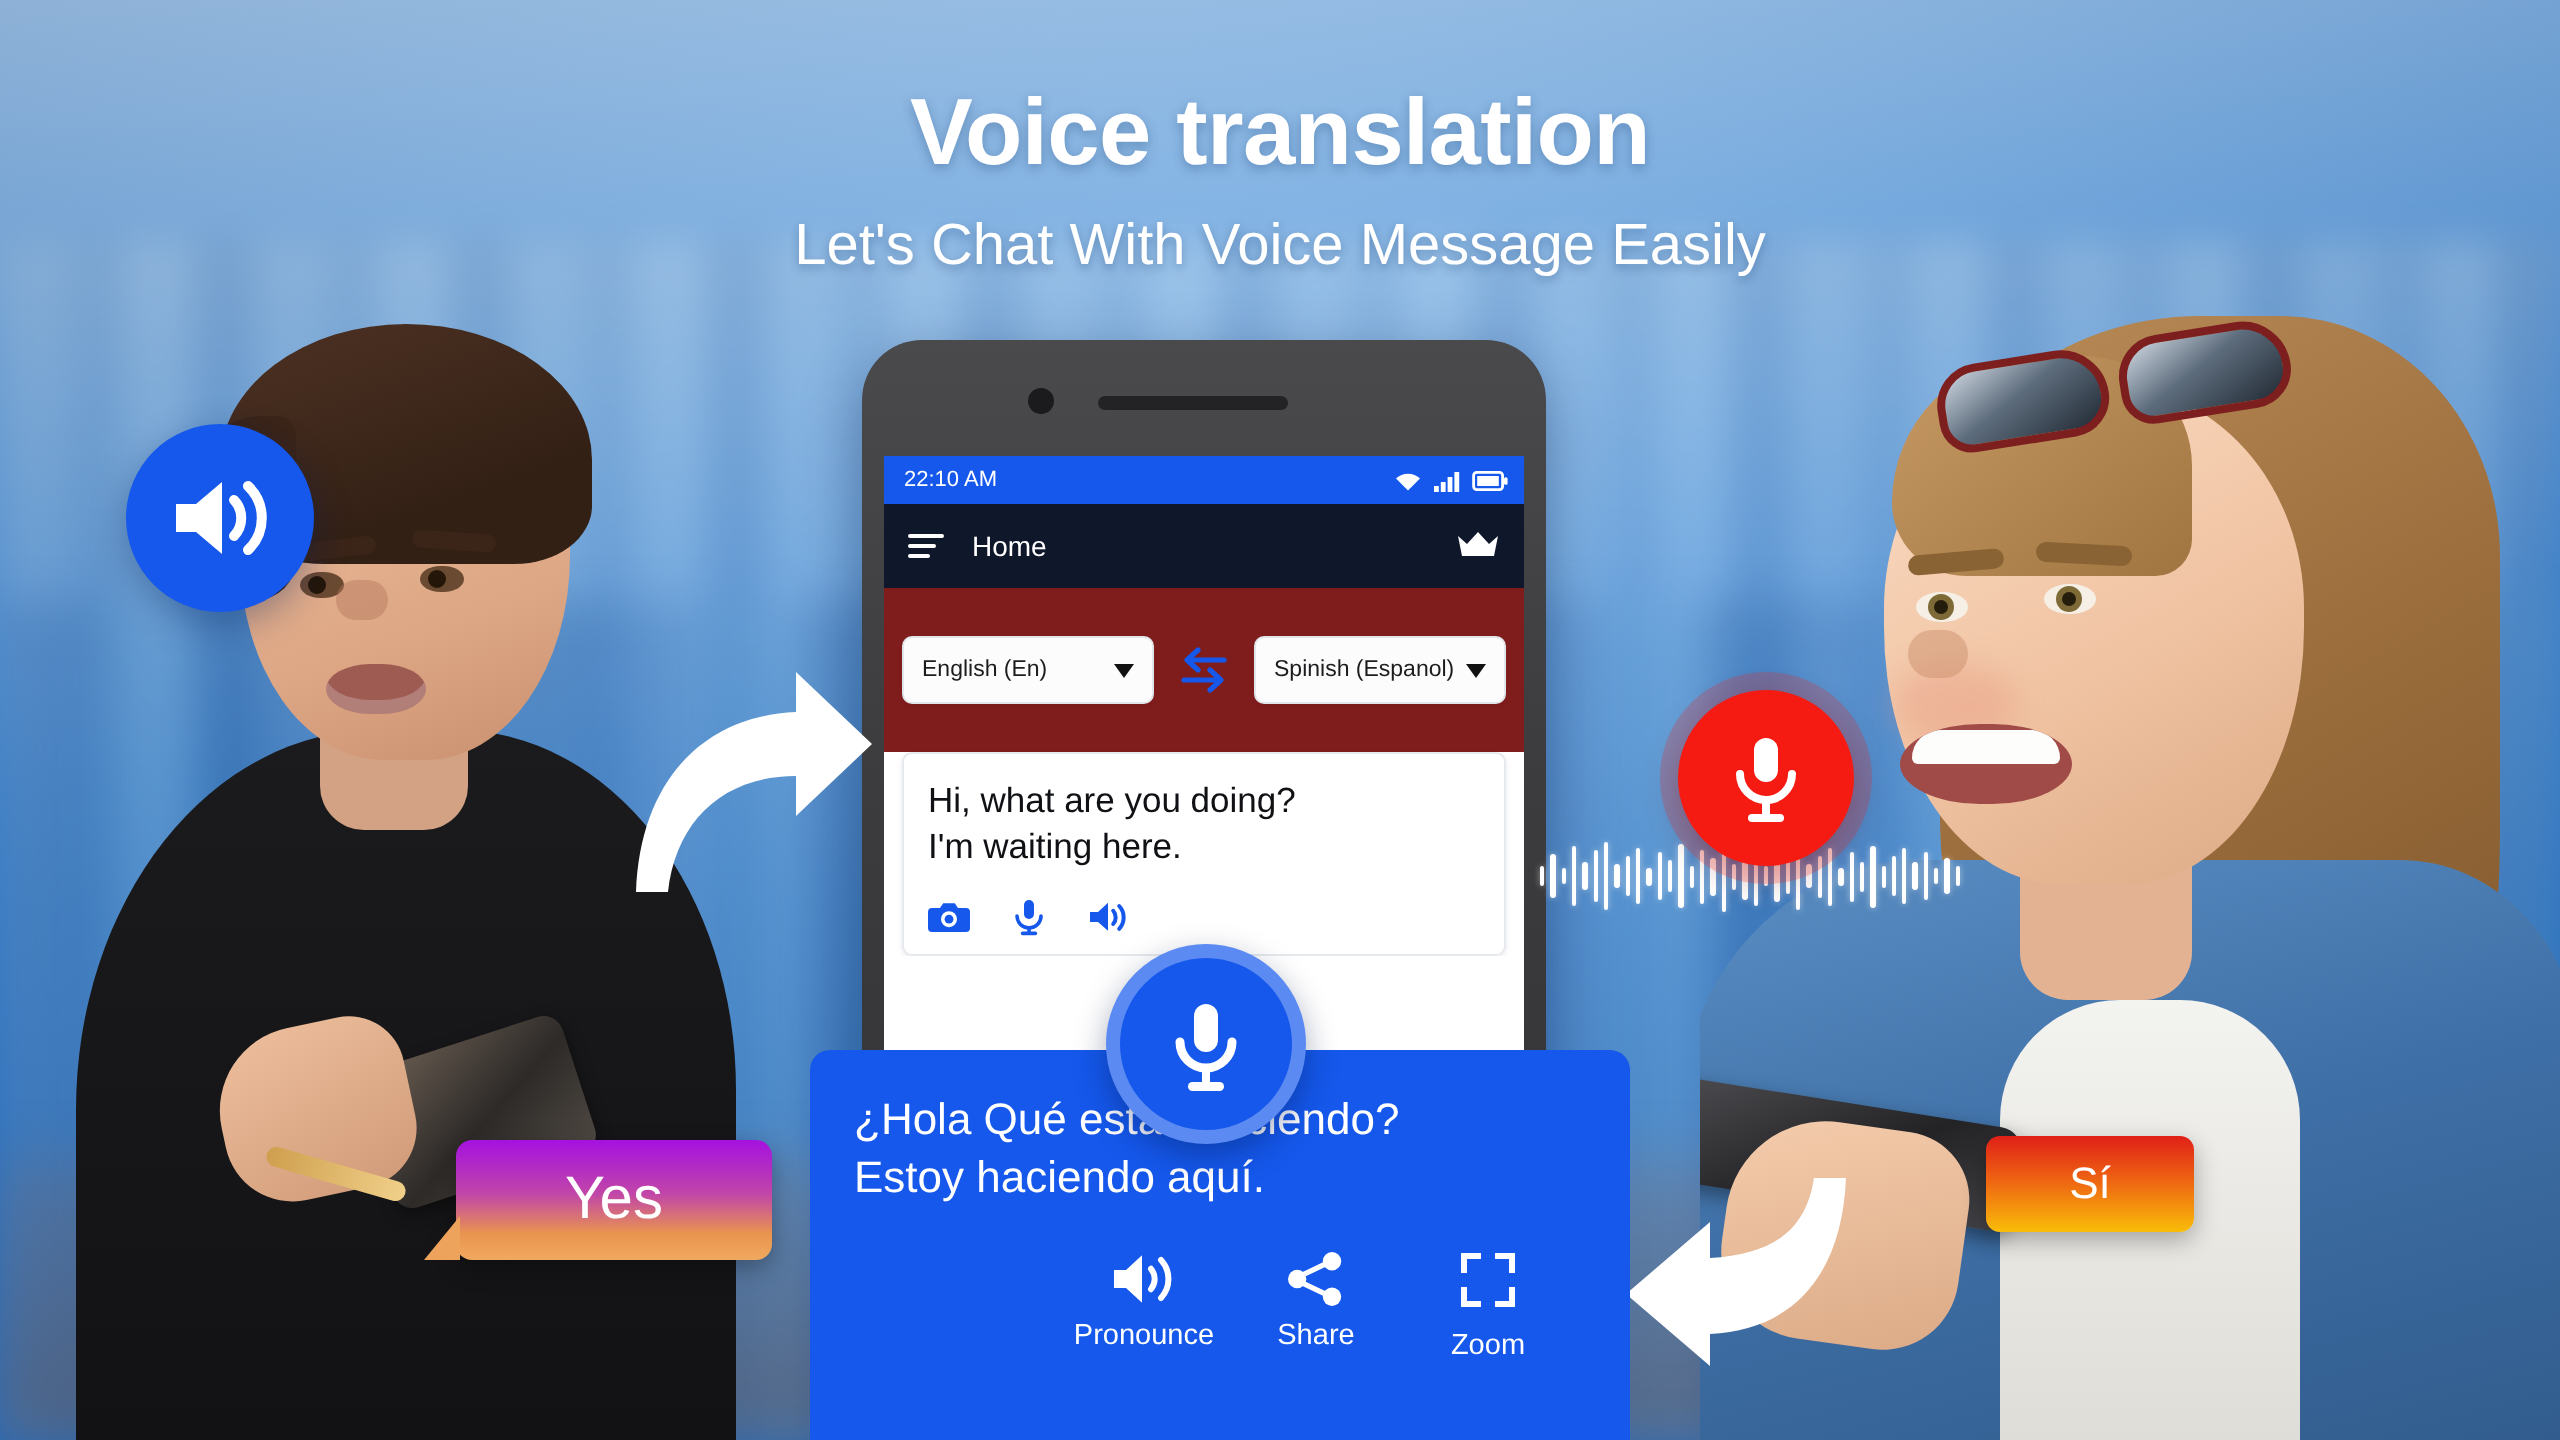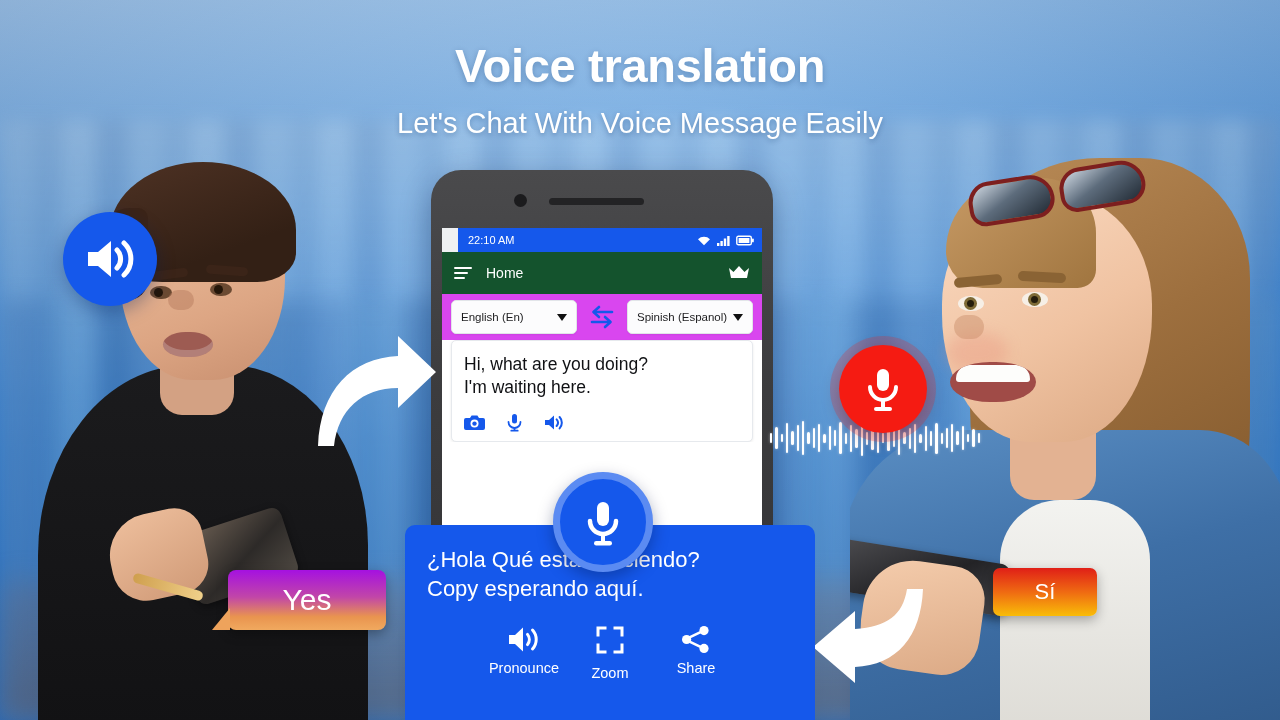--- a/index.html
+++ b/index.html
@@ -231,39 +231,39 @@
   .phone-cam{ position:absolute; left:83px; top:24px; width:13px; height:13px; background:#1b1b1d; border-radius:50%; }
   .phone-speaker{ position:absolute; left:118px; top:28px; width:95px; height:7px; background:#232325; border-radius:4px; }
   .screen{
     position:absolute; left:11px; top:58px; width:320px; height:492px;
     background:#eef0f2; overflow:hidden;
   }
 
   .statusbar{
     height:24px; background:#1558eb; color:#fff;
     display:flex; align-items:center; justify-content:space-between;
-    padding:0 8px 0 10px; font-size:11px;margin-left:16px;
+    padding:0 8px 0 10px; font-size:11px;
   }
   .status-icons{ display:flex; align-items:center; gap:6px; }
 
   .appbar{
-    height:42px; background:#14532d; color:#fff;
+    height:42px; background:#0f172a; color:#fff;
     display:flex; align-items:center; padding:0 12px;
   }
   .hamburger{ width:18px; display:flex; flex-direction:column; gap:3px; margin-right:14px; }
   .hamburger i{ display:block; height:2px; background:#fff; border-radius:1px; }
   .hamburger i:nth-child(1){ width:18px; }
   .hamburger i:nth-child(2){ width:14px; }
   .hamburger i:nth-child(3){ width:11px; }
   .appbar-title{ font-size:14px; }
   .appbar-spacer{ flex:1; }
 
   .lang-row{
-    background:#d946ef; display:flex; align-items:center; justify-content:space-between;
-    padding:6px 9px; gap:8px;
+    background:#7f1d1d; display:flex; align-items:center; justify-content:space-between;
+    padding:24px 9px; gap:8px;
   }
   .lang-select{
     flex:1; height:34px; background:#fcfcfd; border:1px solid #e2e5e9; border-radius:5px;
     display:flex; align-items:center; justify-content:space-between; padding:0 9px;
     font-size:11.5px; color:#1d1d1f;
     box-shadow:0 1px 2px rgba(0,0,0,.06);
   }
   .caret{
     width:0;height:0;border-style:solid;border-width:7px 5.5px 0 5.5px;
     border-color:#111 transparent transparent transparent;
@@ -292,21 +292,21 @@
   }
 
   
   .tpanel{
     position:absolute; left:405px; top:525px; width:410px; height:195px; z-index:42;
     background:#1558eb; border-radius:10px 10px 0 0;
     padding:20px 22px 0 22px; color:#fff;
   }
   .tpanel-text{ font-size:22px; line-height:1.33; }
   .tpanel-actions{
-    display:flex; align-items:flex-start; justify-content:center;
+    display:flex; align-items:flex-start; justify-content:flex-end;
     margin-top:22px; padding:0 6px;
   }
   .taction{ display:flex; flex-direction:column; align-items:center; gap:7px; width:86px; }
   .taction .lbl{ font-size:14.5px; color:#fff; }
   .taction-zoom .lbl{ margin-top:4px; }
 </style>
 </head>
 <body>
 
 <div id="stage">
@@ -536,51 +536,51 @@
         </div>
 
         <div class="screen-blank"></div>
       </div>
     </div>
   </div>
 
   <div class="tpanel">
     <div class="tpanel-text">
       <div>¿Hola Qué estás haciendo?</div>
-      <div>Copy esperando aquí.</div>
+      <div>Estoy haciendo aquí.</div>
     </div>
     <div class="tpanel-actions">
 
       <div class="taction">
         <svg width="32" height="27" viewBox="0 0 32 27">
           <path d="M1 9h6l8-7.4v23.8L7 18H1z" fill="#fff"></path>
           <path d="M19.5 8.4a8 8 0 0 1 0 10.2" stroke="#fff" stroke-width="3" fill="none" stroke-linecap="round"></path>
           <path d="M24.5 4a14 14 0 0 1 0 19" stroke="#fff" stroke-width="3" fill="none" stroke-linecap="round"></path>
         </svg>
         <span class="lbl">Pronounce</span>
       </div>
 
-
-      <div class="taction taction-zoom">
-        <svg width="28" height="28" viewBox="0 0 28 28">
-          <path d="M2 9V2h7M26 9V2h-7M2 19v7h7M26 19v7h-7" stroke="#fff" stroke-width="3" fill="none" stroke-linecap="square"></path>
-        </svg>
-        <span class="lbl">Zoom</span>
-      </div>
 
       <div class="taction">
         <svg width="28" height="27" viewBox="0 0 28 27">
           <circle cx="22" cy="4.6" r="4.6" fill="#fff"></circle>
           <circle cx="22" cy="22.4" r="4.6" fill="#fff"></circle>
           <circle cx="4.6" cy="13.5" r="4.6" fill="#fff"></circle>
           <path d="M7 11.6 19.6 5.6M7 15.4l12.6 6" stroke="#fff" stroke-width="2.6" stroke-linecap="round"></path>
         </svg>
         <span class="lbl">Share</span>
       </div>
 
+      <div class="taction taction-zoom">
+        <svg width="28" height="28" viewBox="0 0 28 28">
+          <path d="M2 9V2h7M26 9V2h-7M2 19v7h7M26 19v7h-7" stroke="#fff" stroke-width="3" fill="none" stroke-linecap="square"></path>
+        </svg>
+        <span class="lbl">Zoom</span>
+      </div>
+
     </div>
   </div>
 
   <div class="fab">
     <svg width="36" height="52" viewBox="0 0 36 52">
       <rect x="12" y="6" width="12" height="24" rx="6" fill="#fff"></rect>
       <path d="M5 25a13 13 0 0 0 26 0" stroke="#fff" stroke-width="4.5" fill="none" stroke-linecap="round"></path>
       <rect x="16" y="38" width="4" height="8" fill="#fff"></rect>
       <rect x="9" y="45" width="18" height="4.5" rx="2.2" fill="#fff"></rect>
     </svg>

